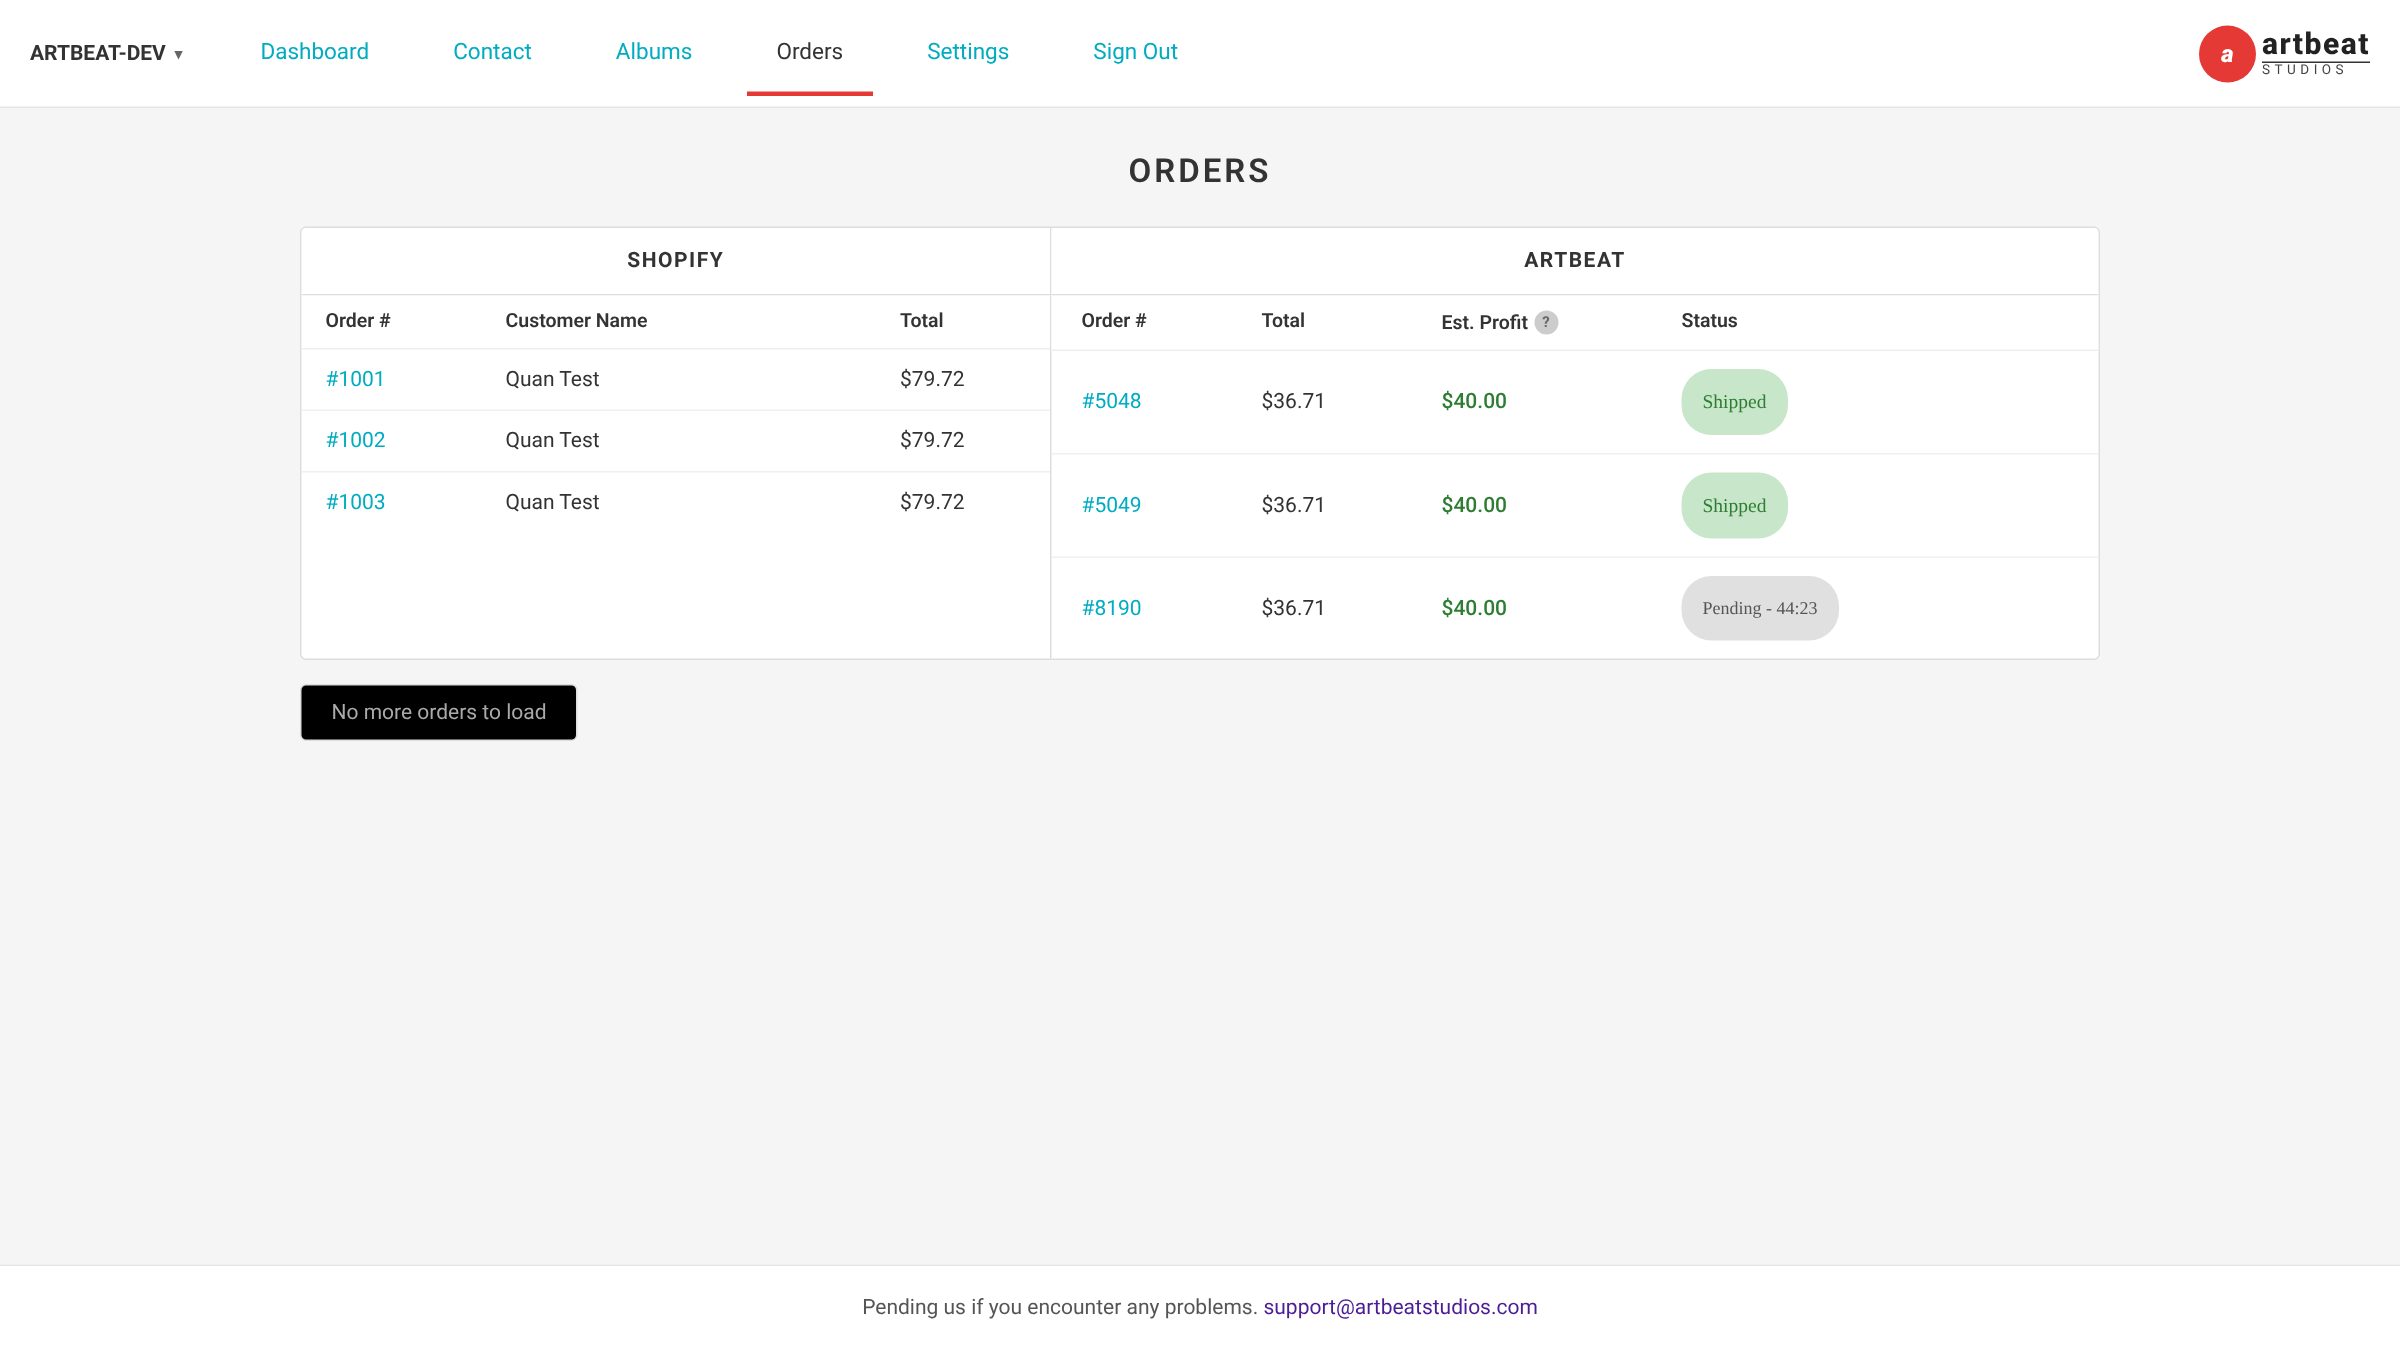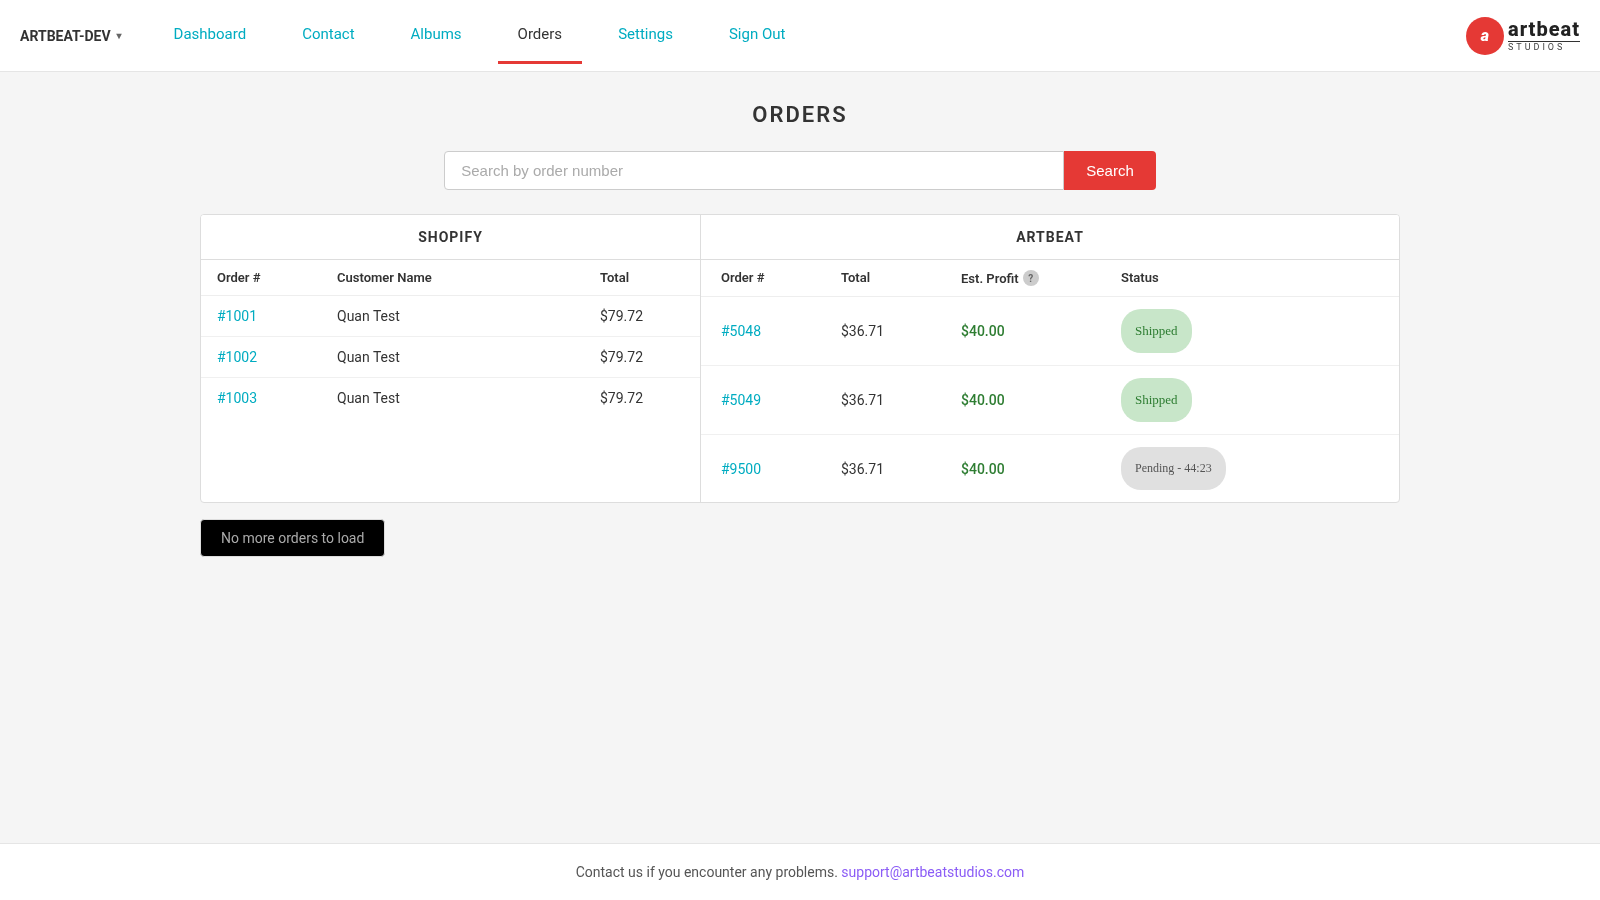--- a/index.html
+++ b/index.html
@@ -258,21 +258,21 @@
     
     .footer {
       text-align: center;
       padding: 20px;
       font-size: 14px;
       color: #555;
       border-top: 1px solid #e5e5e5;
       background: #fff;
     }
     .footer-link {
-      color: #8b5cf6;
+      color: #4c1d95;
       text-decoration: none;
     }
 
     
     .artbeat-logo {
       display: flex;
       align-items: center;
       gap: 4px;
     }
     .logo-circle {
@@ -335,24 +335,20 @@
       <div class="logo-line"></div>
       <span class="logo-studios">STUDIOS</span>
     </div>
   </div>
 </nav>
 
 <div class="main-content">
 
   <h1 class="page-title">ORDERS</h1>
 
-  <div class="search-bar">
-    <input type="text" class="search-input" placeholder="Search by order number" style="">
-    <button class="search-button">Search</button>
-  </div>
 
   <div class="tables-wrapper">
 
     <div class="shopify-table">
       <div class="section-header">SHOPIFY</div>
       <div class="col-headers">
         <div class="col-header col-order">Order #</div>
         <div class="col-header col-customer">Customer Name</div>
         <div class="col-header col-total">Total</div>
       </div>
@@ -411,34 +407,34 @@
         </div>
         <div class="cell cell-total">$36.71</div>
         <div class="cell cell-profit">$40.00</div>
         <div class="cell cell-status">
           <span class="badge badge-shipped">Shipped</span>
         </div>
       </div>
 
       <div class="table-row">
         <div class="cell cell-order">
-          <a class="cell-link">#9500</a>
+          <a class="cell-link">#8190</a>
         </div>
         <div class="cell cell-total">$36.71</div>
         <div class="cell cell-profit">$40.00</div>
         <div class="cell cell-status">
           <span class="badge badge-pending">Pending - 44:23</span>
         </div>
       </div>
     </div>
 
   </div>
 
   <div class="no-more-orders">
     <div class="no-more-btn">No more orders to load</div>
   </div>
 
 </div>
 
 <footer class="footer">
-  <span>Contact us if you encounter any problems.</span>
+  <span>Pending us if you encounter any problems.</span>
   <a class="footer-link">support@artbeatstudios.com</a>
 </footer>
 
 </body></html>

